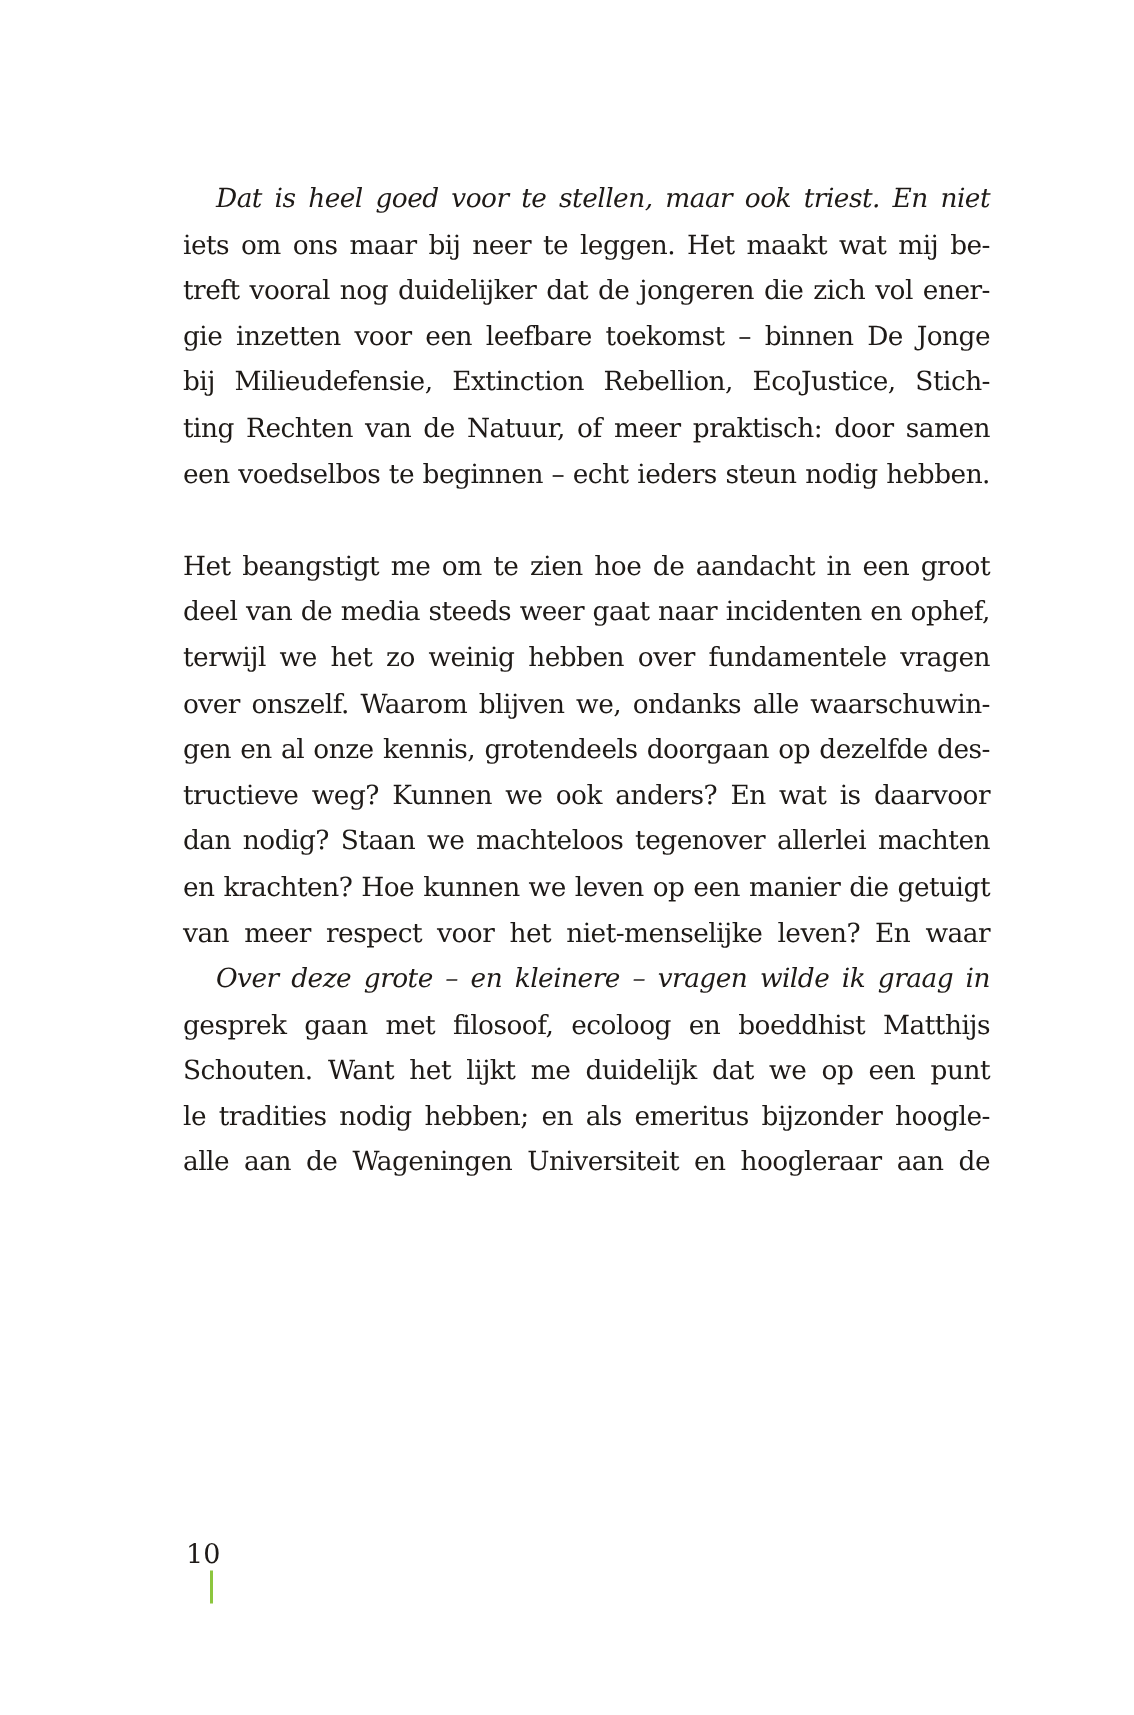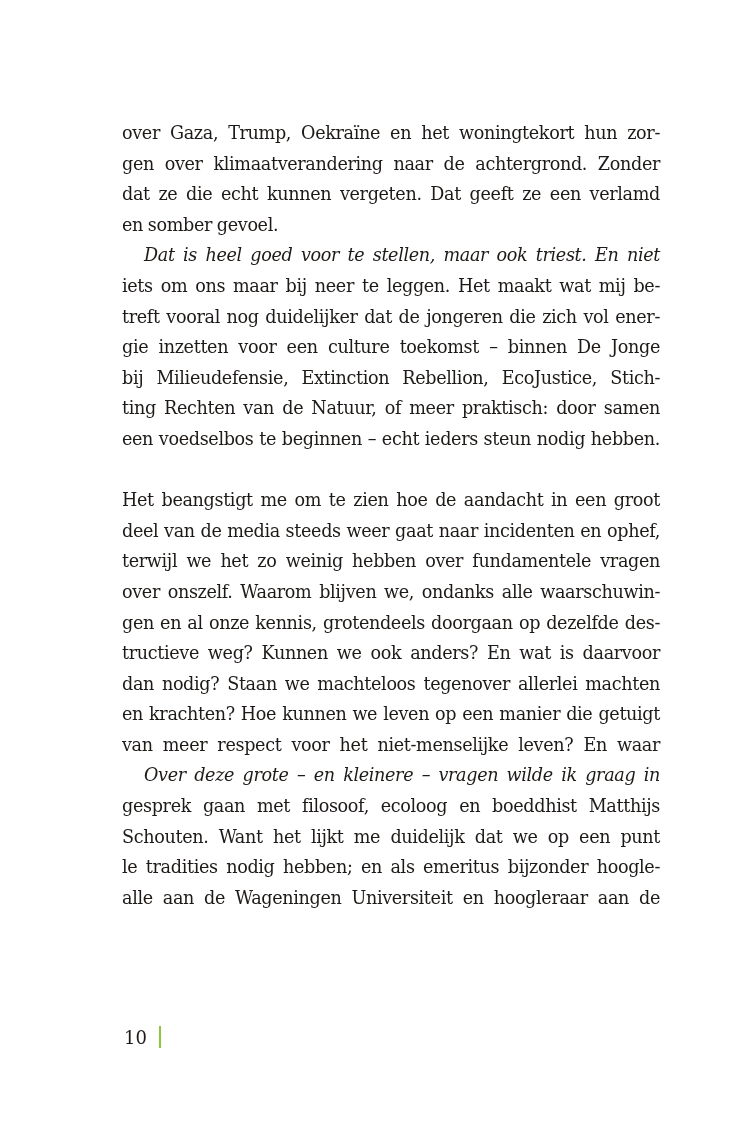--- a/index.html
+++ b/index.html
@@ -45,46 +45,41 @@
     }
     .folio {
       position: absolute;
       left: 124px;
       top: 1026px;
       font-family: "DejaVu Serif", "Liberation Serif", serif;
       font-size: 18px;
       color: #1e1a17;
       display: flex;
       align-items: center;
+      flex-direction: column;
     }
     .folio-bar {
       display: inline-block;
       width: 2px;
       height: 22px;
       margin-left: 12px;
       background: #8cc63e;
     }
   </style>
 </head>
 <body>
 
 <div class="page">
 
-  <div>
-    <span class="line">over Gaza, Trump, Oekraïne en het woningtekort hun zor-</span>
-    <span class="line">gen over klimaatverandering naar de achtergrond. Zonder</span>
-    <span class="line">dat ze die echt kunnen vergeten. Dat geeft ze een verlamd</span>
-    <span class="line last">en somber gevoel.</span>
-  </div>
 
   <div>
     <span class="line indent">Dat is heel goed voor te stellen, maar ook triest. En niet</span>
     <span class="line">iets om ons maar bij neer te leggen. Het maakt wat mij be-</span>
     <span class="line">treft vooral nog duidelijker dat de jongeren die zich vol ener-</span>
-    <span class="line">gie inzetten voor een culture toekomst – binnen De Jonge</span>
+    <span class="line">gie inzetten voor een leefbare toekomst – binnen De Jonge</span>
     <span class="line">bij Milieudefensie, Extinction Rebellion, EcoJustice, Stich-</span>
     <span class="line">ting Rechten van de Natuur, of meer praktisch: door samen</span>
     <span class="line">een voedselbos te beginnen – echt ieders steun nodig hebben.</span>
   </div>
 
   <span class="gap"></span>
 
   <div>
     <span class="line">Het beangstigt me om te zien hoe de aandacht in een groot</span>
     <span class="line">deel van de media steeds weer gaat naar incidenten en ophef,</span>

